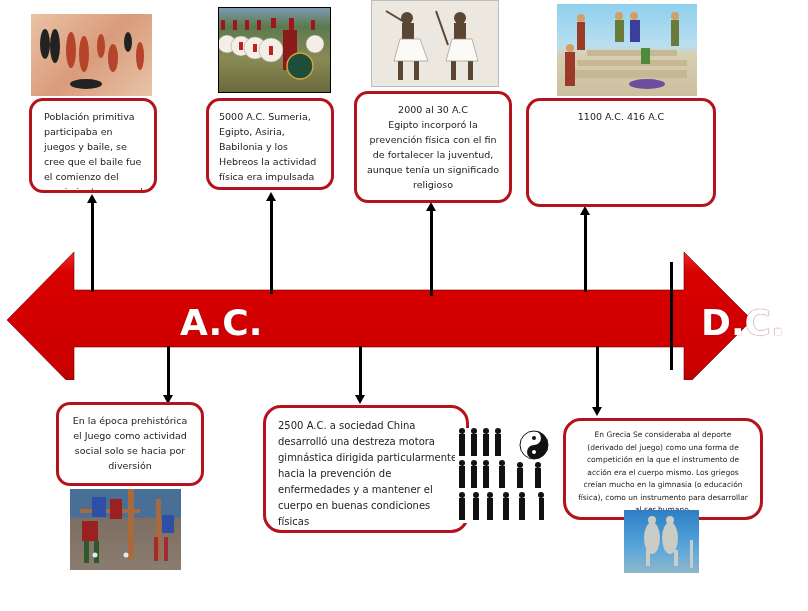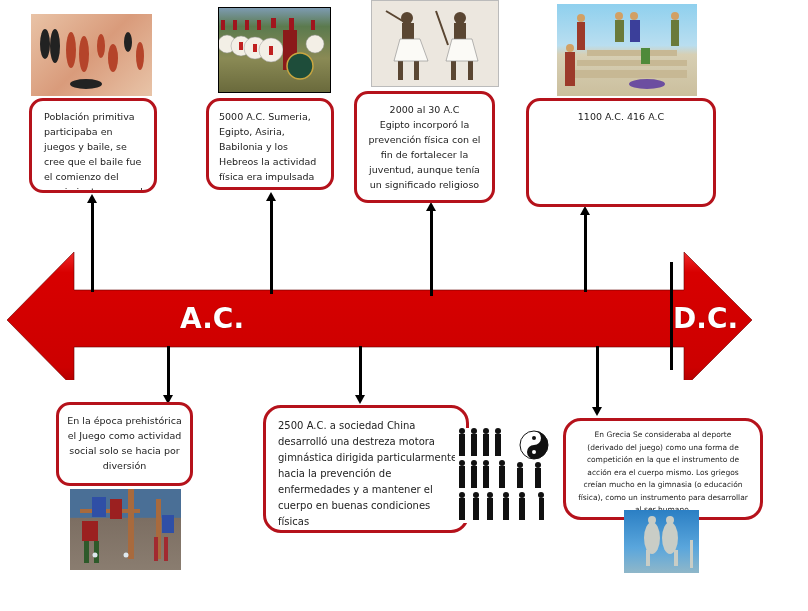--- a/index.html
+++ b/index.html
@@ -19,40 +19,40 @@
     .box .inner { padding: 8px 8px 4px 12px; }
     .box.center .inner { text-align: center; padding: 6px 6px; }
     .title-line { display: block; margin-bottom: 12px; }
     .line { position: absolute; background: #000; width: 3px; }
     .arrow-up::before, .arrow-down::after { content: ""; position: absolute; left: -4px; border-left: 5.5px solid transparent; border-right: 5.5px solid transparent; }
     .arrow-up::before { top: -8px; border-bottom: 9px solid #000; }
     .arrow-down::after { bottom: -8px; border-top: 9px solid #000; }
     .pic { position: absolute; overflow: hidden; }
     .timeline-label {
       position: absolute; color: #fff; font-family: "DejaVu Sans", sans-serif;
-      font-weight: bold; font-size: 28px; letter-spacing: 0px;
+      font-weight: bold; font-size: 36px; letter-spacing: 0px;
       text-shadow: 0 0 1px #700;
     }
   </style>
 </head>
 <body>
 
 <svg class="abs" style="left:0;top:240px" width="808" height="140" viewBox="0 240 808 140">
   <defs>
     <linearGradient id="ag" x1="0" y1="0" x2="0" y2="1">
       <stop offset="0" stop-color="#ee2a2a"></stop>
       <stop offset="0.15" stop-color="#d80000"></stop>
       <stop offset="0.85" stop-color="#cc0000"></stop>
       <stop offset="1" stop-color="#a80000"></stop>
     </linearGradient>
   </defs>
   <polygon points="7,320 74,252 74,290 684,290 684,252 752,320 684,388 684,347 74,347 74,388" fill="url(#ag)" stroke="#600" stroke-width="0.6"></polygon>
 </svg>
 <div class="timeline-label" style="left:180px;top:302px;">A.C.</div>
-<div class="timeline-label" style="left:673px;top:302px;">D.C.</div>
+<div class="timeline-label" style="left:701px;top:302px;">D.C.</div>
 <div class="line" style="left:670px;top:262px;height:108px;"></div>
 
 <div class="line arrow-up" style="left:91px;top:202px;height:90px;"></div>
 <div class="line arrow-up" style="left:270px;top:200px;height:94px;"></div>
 <div class="line arrow-up" style="left:430px;top:210px;height:86px;"></div>
 <div class="line arrow-up" style="left:584px;top:214px;height:78px;"></div>
 
 <div class="line arrow-down" style="left:167px;top:346px;height:50px;"></div>
 <div class="line arrow-down" style="left:359px;top:346px;height:50px;"></div>
 <div class="line arrow-down" style="left:596px;top:346px;height:62px;"></div>
@@ -150,33 +150,33 @@
     <rect x="84" y="44" width="9" height="16" fill="#4f8a3a"></rect>
   </svg>
 </div>
 
 <div class="box" style="left:29px;top:98px;width:128px;height:95px;">
   <div class="inner">Población primitiva participaba en juegos y baile, se cree que el baile fue el comienzo del movimiento corporal</div>
 </div>
 <div class="box" style="left:206px;top:98px;width:128px;height:92px;">
   <div class="inner" style="padding-left:10px;">5000 A.C. Sumeria, Egipto, Asiria, Babilonia y los Hebreos la actividad física era impulsada por razones militares</div>
 </div>
-<div class="box center" style="left:354px;top:91px;width:141px;height:112px;">
+<div class="box center" style="left:354px;top:91px;width:158px;height:112px;">
   <div class="inner" style="padding-top:8px;">
     <div>2000 al 30 A.C</div>
     <div>Egipto incorporó la prevención física con el fin de fortalecer la juventud, aunque tenía un significado religioso</div>
   </div>
 </div>
 <div class="box center" style="left:526px;top:98px;width:190px;height:109px;">
   <div class="inner" style="padding:8px 10px;">
     <div class="title-line">1100 A.C.  416 A.C</div>
   </div>
 </div>
 
-<div class="box center" style="left:56px;top:402px;width:137px;height:84px;">
+<div class="box center" style="left:56px;top:402px;width:148px;height:84px;">
   <div class="inner" style="padding:8px 8px;">En la época prehistórica el Juego como actividad social solo se hacia por diversión</div>
 </div>
 <div class="box" style="left:263px;top:405px;width:206px;height:128px;border-radius:18px;">
   <div class="inner" style="padding:10px 8px 6px 12px;font-size:10px;line-height:16px;">2500 A.C. a sociedad China desarrolló una destreza motora gimnástica dirigida particularmente hacia la prevención de enfermedades y a mantener el cuerpo en buenas condiciones físicas</div>
 </div>
 <div class="box center" style="left:563px;top:418px;width:200px;height:102px;border-radius:18px;">
   <div class="inner" style="padding:8px 10px;font-size:7.5px;line-height:12.5px;">En Grecia Se consideraba al deporte (derivado del juego) como una forma de competición en la que el instrumento de acción era el cuerpo mismo. Los griegos creían mucho en la gimnasia (o educación física), como un instrumento para desarrollar al ser humano.</div>
 </div>
 
 <div class="pic" style="left:70px;top:489px;width:111px;height:81px;background:linear-gradient(180deg,#4a6f96 0%,#4a6f96 35%,#7c6e62 36%,#8a7d70 100%);">

